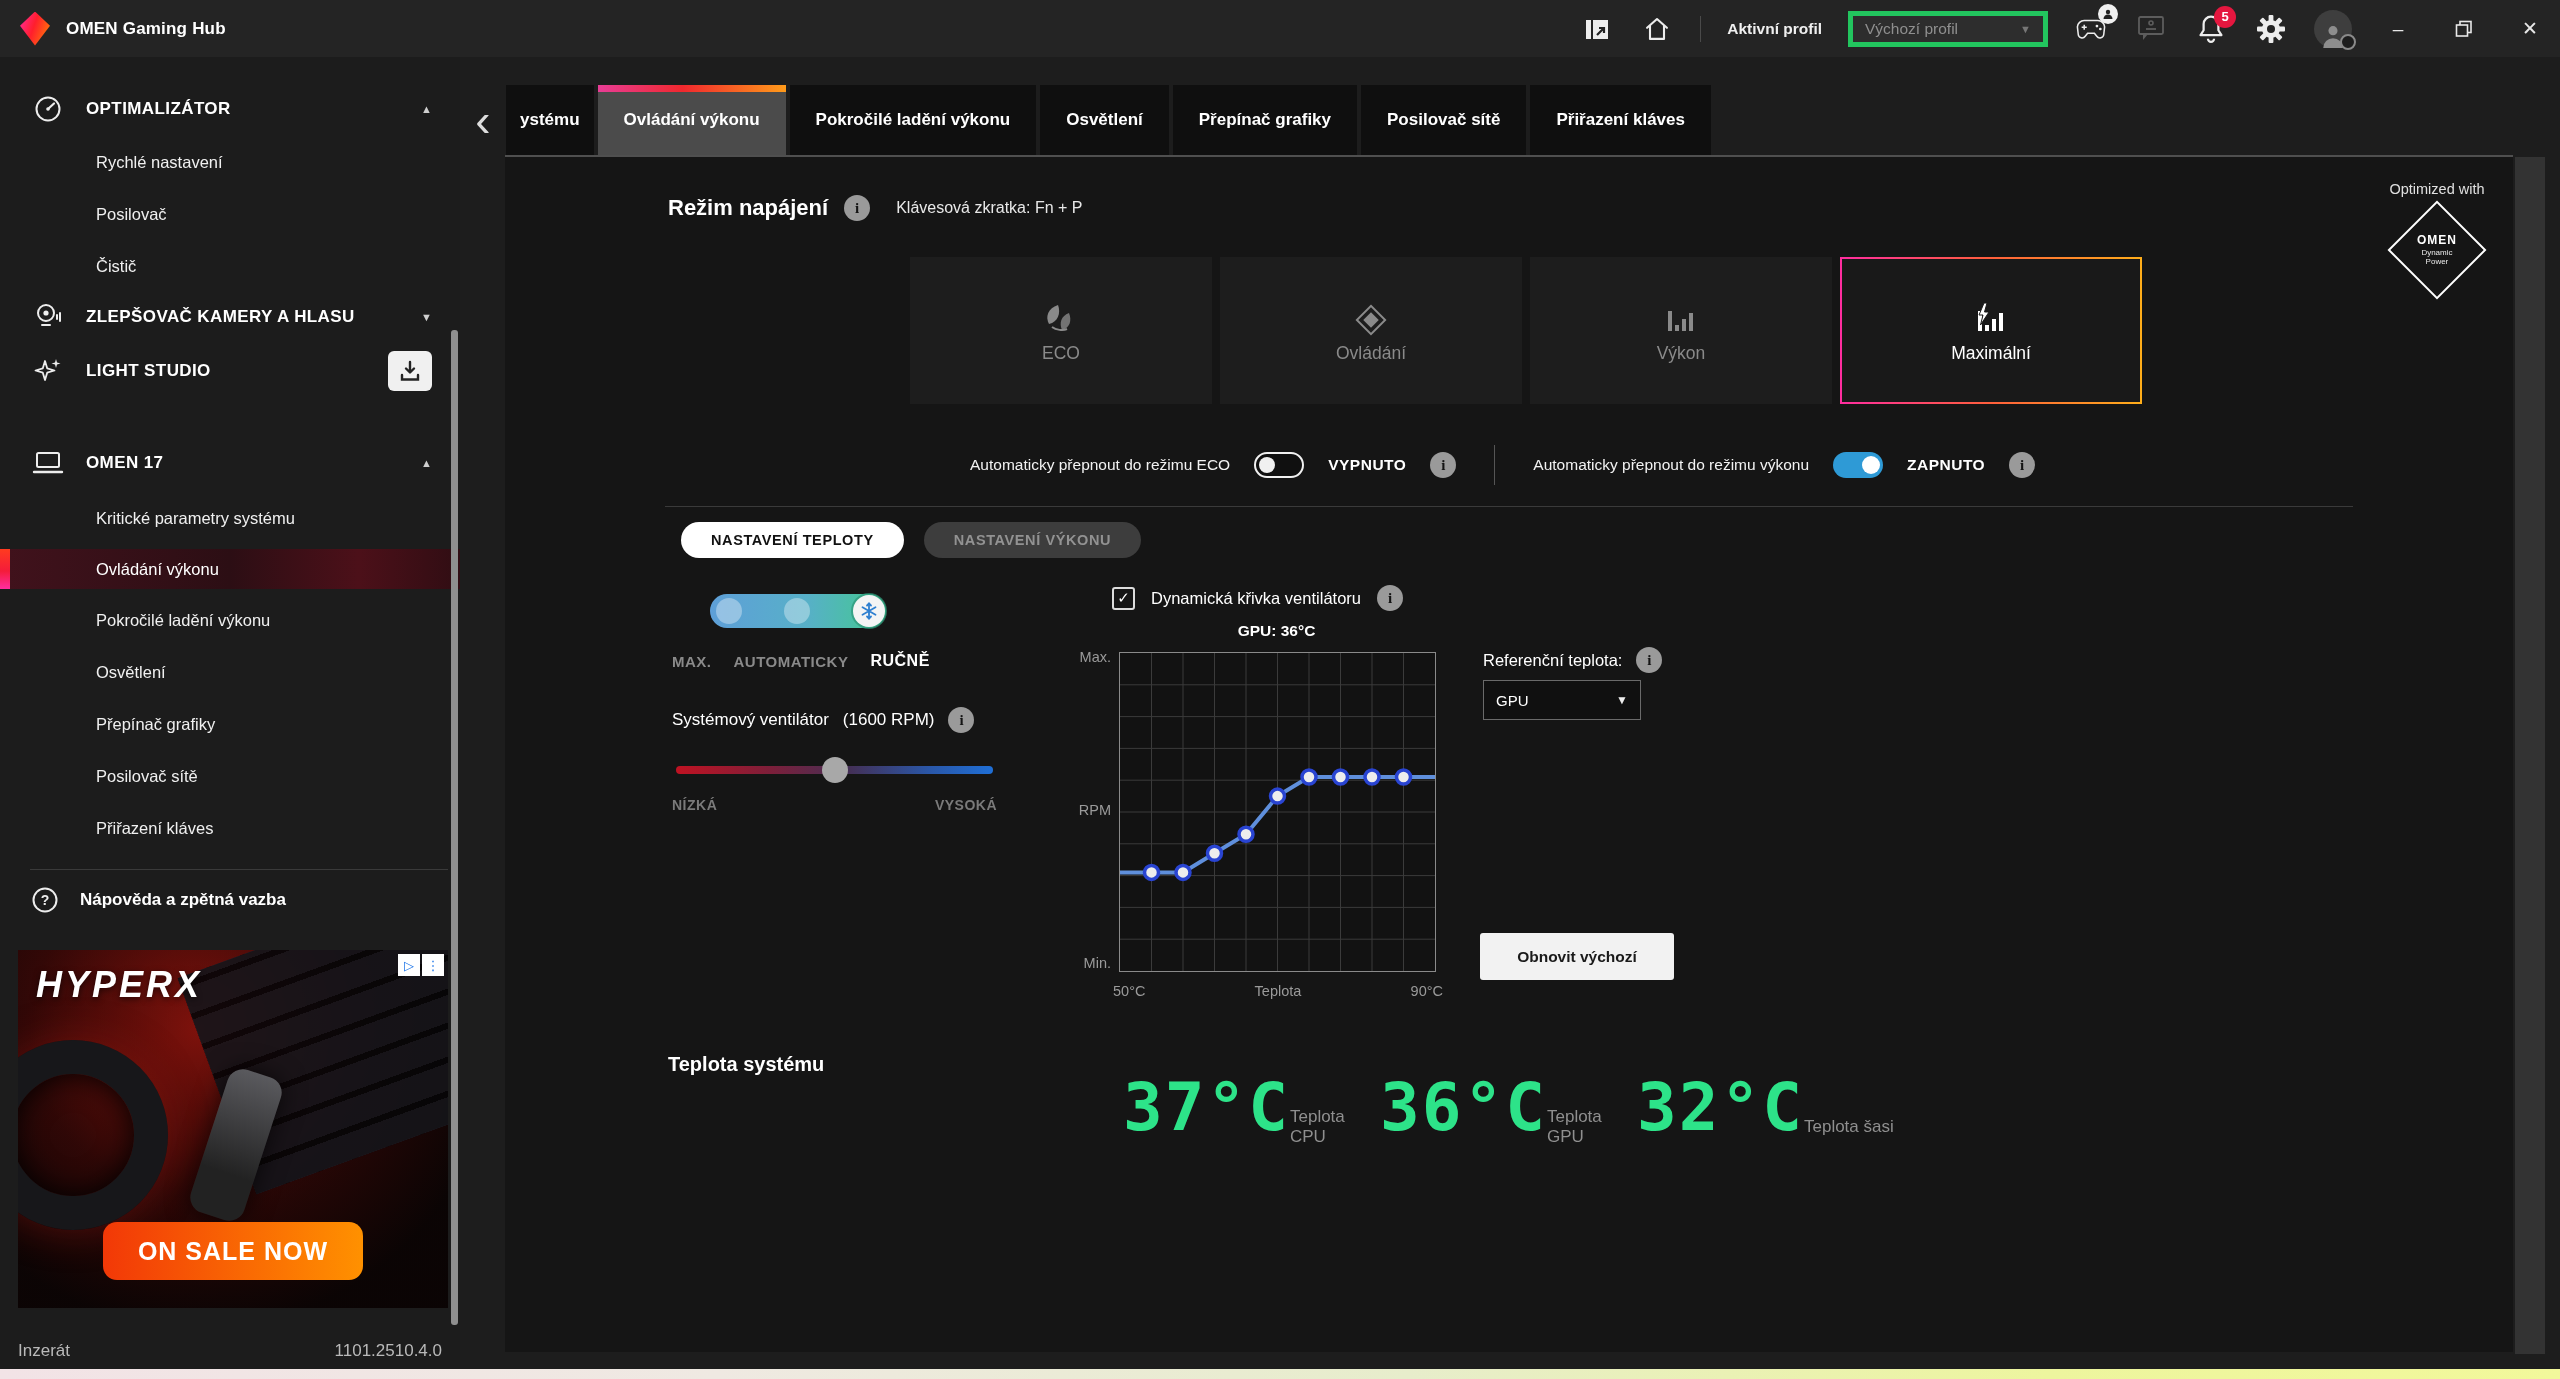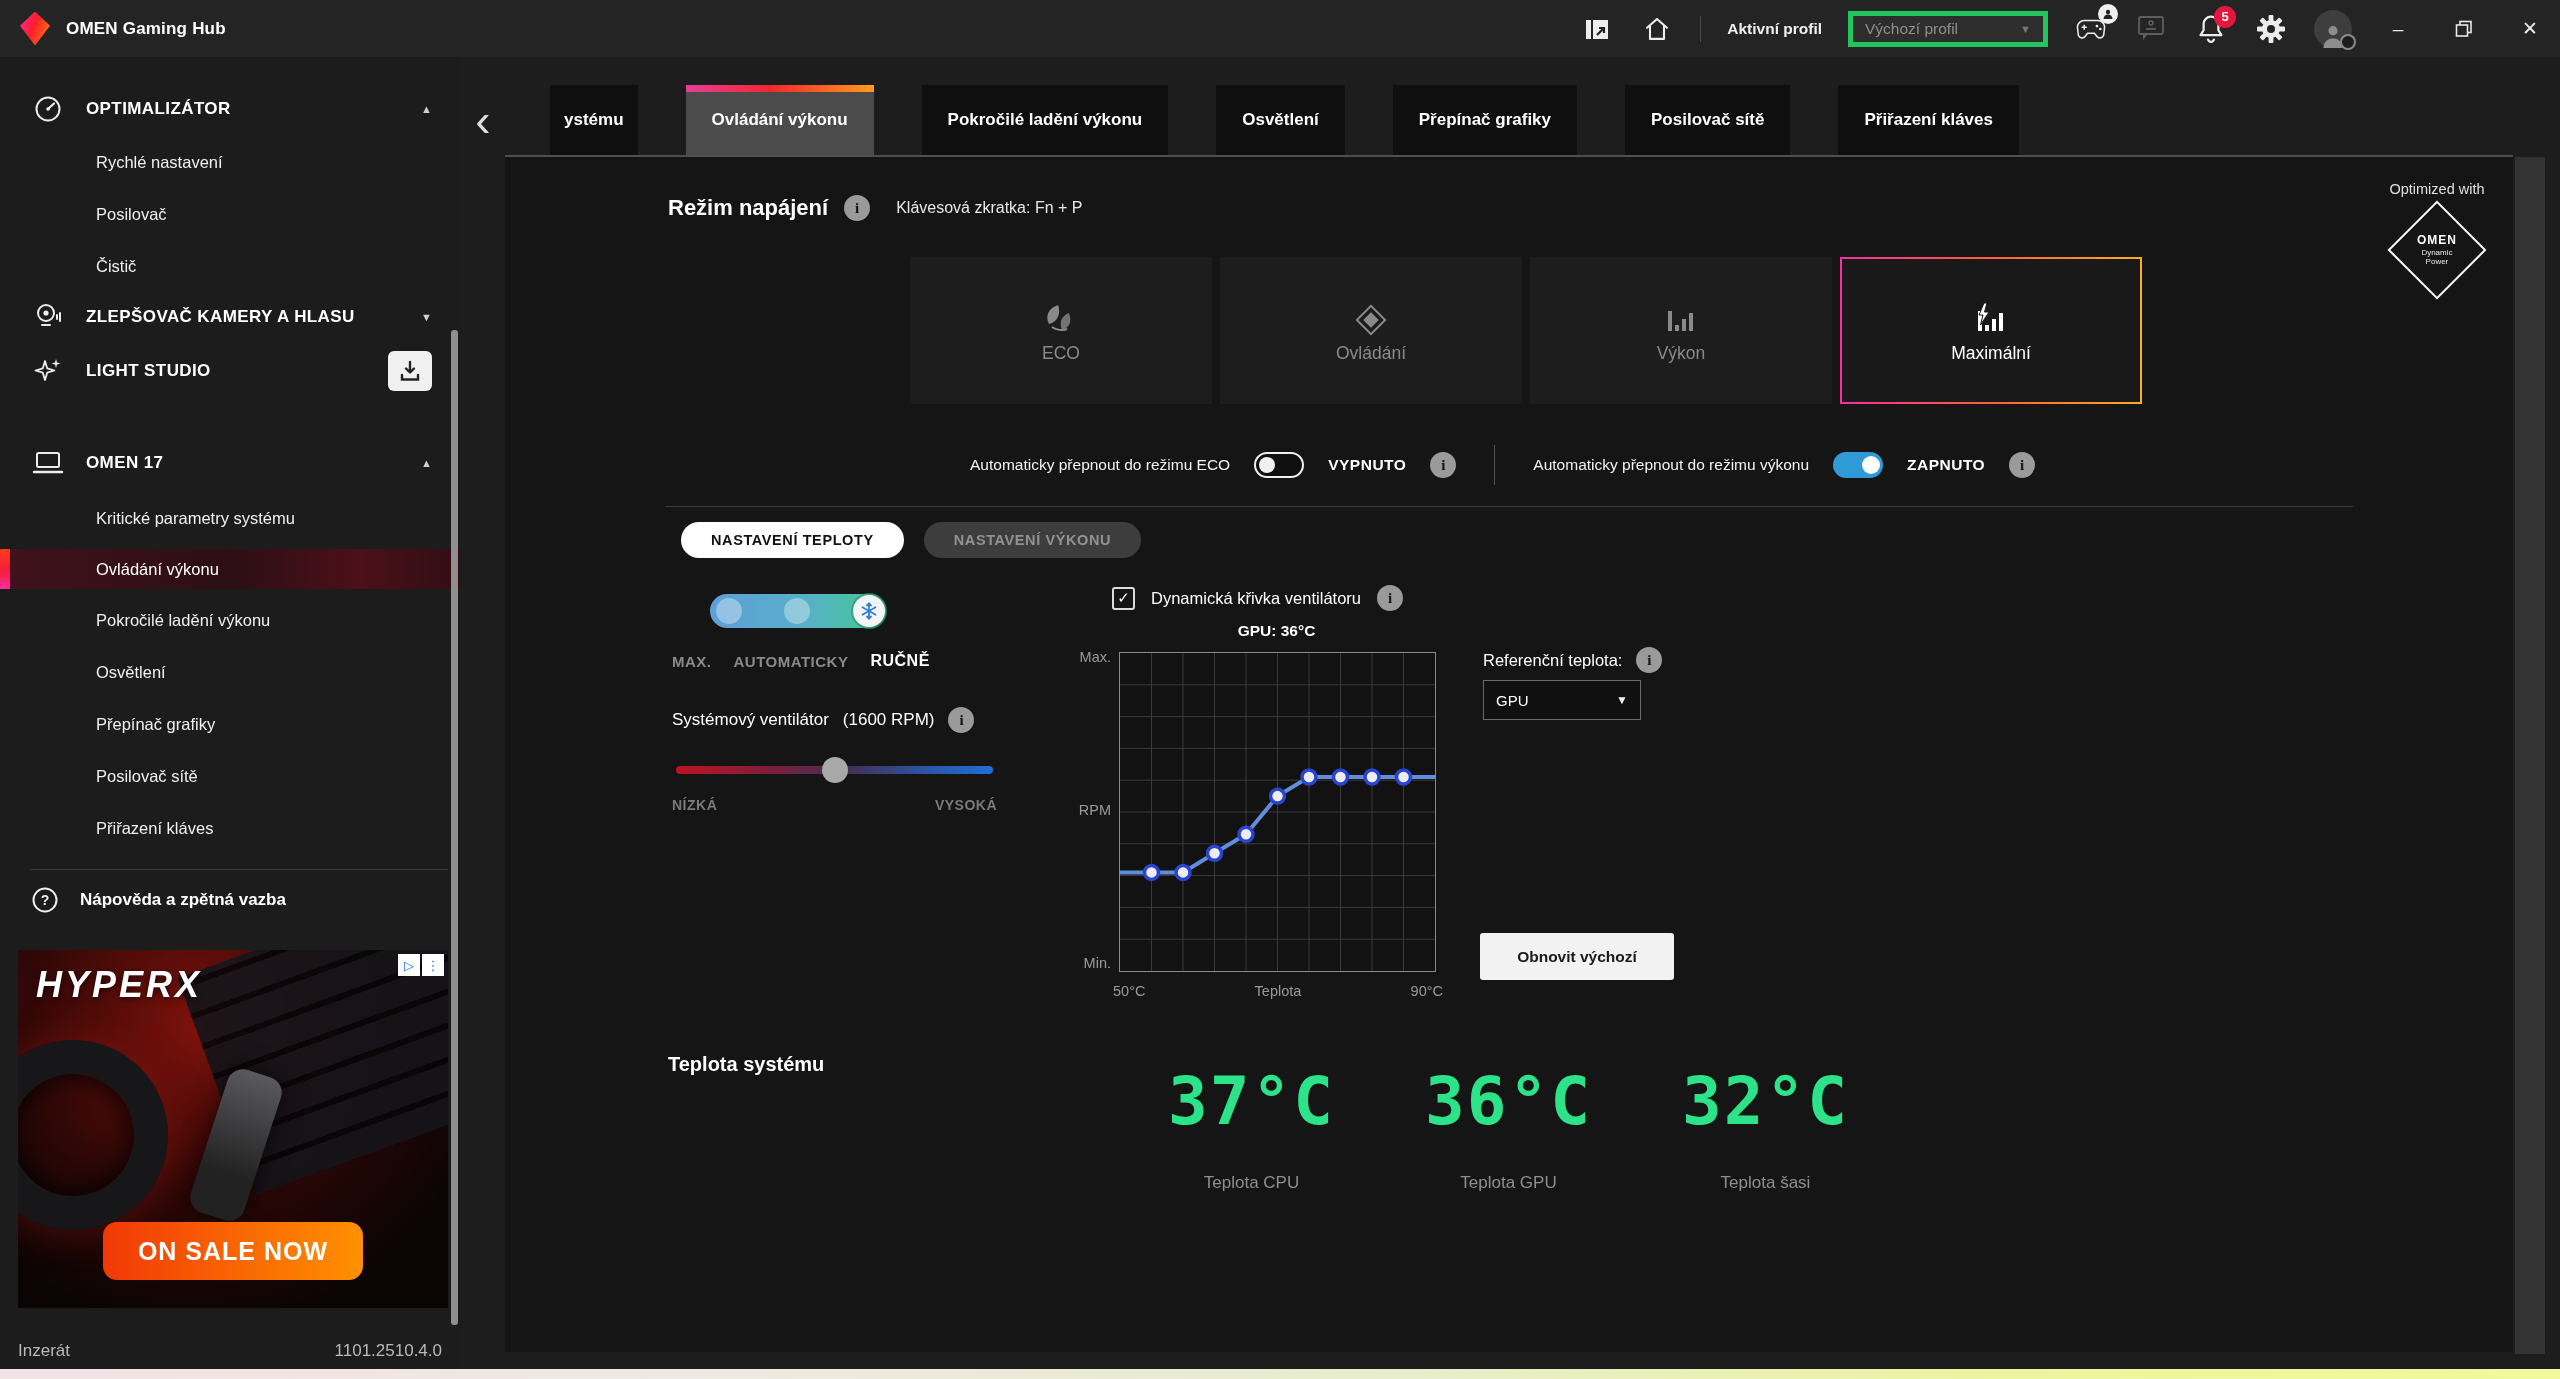--- a/index.html
+++ b/index.html
@@ -47,21 +47,21 @@
   .ad-mic { position:absolute; left:190px; top:120px; width:56px; height:150px; border-radius:16px; background:linear-gradient(180deg,#5a5a5e,#222 70%); transform:rotate(18deg); box-shadow:0 0 24px rgba(0,0,0,.7); }
   .ad-logo { position:absolute; left:18px; top:14px; font-size:36px; font-weight:bold; font-style:italic; letter-spacing:3px; color:#fff; text-shadow:0 2px 6px rgba(0,0,0,.6); }
   .ad-cta { position:absolute; left:50%; transform:translateX(-50%); bottom:28px; width:260px; height:58px; border-radius:14px; background:linear-gradient(90deg,#f23807,#ff9100); display:flex; align-items:center; justify-content:center; font-size:25px; font-weight:bold; letter-spacing:1px; color:#fff; cursor:pointer; }
   .ad-choices { position:absolute; right:4px; top:4px; display:flex; gap:2px; }
   .ad-choices .ac-box { width:22px; height:22px; background:#fff; color:#1a73e8; font-size:13px; display:flex; align-items:center; justify-content:center; cursor:pointer; }
   .sb-footer { position:absolute; left:0; bottom:18px; width:460px; padding:0 18px; display:flex; justify-content:space-between; font-size:17px; color:#b9b9b9; }
 
   
   #tabbar { position:absolute; left:460px; top:85px; right:0; height:70px; display:flex; align-items:stretch; z-index:10; }
   .back-chev { width:46px; display:flex; align-items:center; justify-content:center; font-size:46px; font-weight:100; color:#ddd; cursor:pointer; line-height:0; }
-  .tab { background:#0f0f0f; margin-right:4px; display:flex; align-items:center; justify-content:center; padding:0 26px; font-size:17px; font-weight:bold; white-space:nowrap; cursor:pointer; position:relative;margin-left:44px; }
+  .tab { background:#0f0f0f; margin-right:4px; display:flex; align-items:center; justify-content:center; padding:0 26px; font-size:17px; font-weight:bold; white-space:nowrap; cursor:pointer; position:relative; }
   .tab.clipped { padding:0 14px; }
   .tab.active { background:#4b4b4b; }
   .tab.active::before { content:""; position:absolute; top:0; left:0; right:0; height:7px; background:linear-gradient(90deg,#e83d96 0%,#f0282e 45%,#ff9b1a 100%); }
 
   
   #panel { position:absolute; left:505px; top:155px; width:2008px; height:1197px; background:#151515; border-top:2px solid #4f4f4f; z-index:5; }
   #panel-scrollbar { position:absolute; right:-32px; top:0; width:30px; height:1197px; background:#333; }
 
   .info { display:inline-flex; width:26px; height:26px; border-radius:50%; background:#9a9a9a; color:#141414; font-weight:bold; font-size:15px; align-items:center; justify-content:center; font-family:"Liberation Serif", serif; cursor:pointer; flex:0 0 auto; }
 
@@ -117,21 +117,21 @@
 
   .ref-temp { position:absolute; left:978px; top:490px; display:flex; align-items:center; gap:14px; }
   .ref-temp .rt-label { font-size:16.5px; }
   .ref-dd { position:absolute; left:978px; top:523px; width:158px; height:40px; border:1px solid #6a6a6a; background:#101010; display:flex; align-items:center; justify-content:space-between; padding:0 12px; font-size:15px; cursor:pointer; }
   .ref-dd .chev { font-size:12px; color:#eee; }
 
   .reset-btn { position:absolute; left:975px; top:776px; width:194px; height:47px; background:#f2f2f2; color:#1a1a1a; font-size:15.5px; font-weight:bold; display:flex; align-items:center; justify-content:center; border-radius:3px; cursor:pointer; }
 
   .temp-title { position:absolute; left:163px; top:896px; font-size:20px; font-weight:bold; }
   .temps { position:absolute; left:618px; top:912px; display:flex; }
-  .temp-col { width:257px; display:flex; flex-direction:column; align-items:center; }
+  .temp-col { width:257px; display:flex; flex-direction:row; align-items:center; }
   .temp-val { font-family:"DejaVu Sans Mono", monospace; font-weight:bold; font-size:66px; letter-spacing:2px; line-height:1; }
   .temp-label { margin-top:38px; font-size:17px; color:#8f8f8f; }
 
   .optimized { position:absolute; left:1832px; top:24px; width:200px; display:flex; flex-direction:column; align-items:center; }
   .opt-prefix { font-size:14.5px; color:#e0e0e0; }
   .opt-diamond { margin-top:18px; width:70px; height:70px; border:2px solid #fff; transform:rotate(45deg); display:flex; align-items:center; justify-content:center; }
   .opt-inner { transform:rotate(-45deg); text-align:center; line-height:1.15; }
   .opt-line1 { font-size:12px; font-weight:bold; letter-spacing:1px; }
   .opt-line23 { font-size:8px; color:#e8e8e8; }
 

